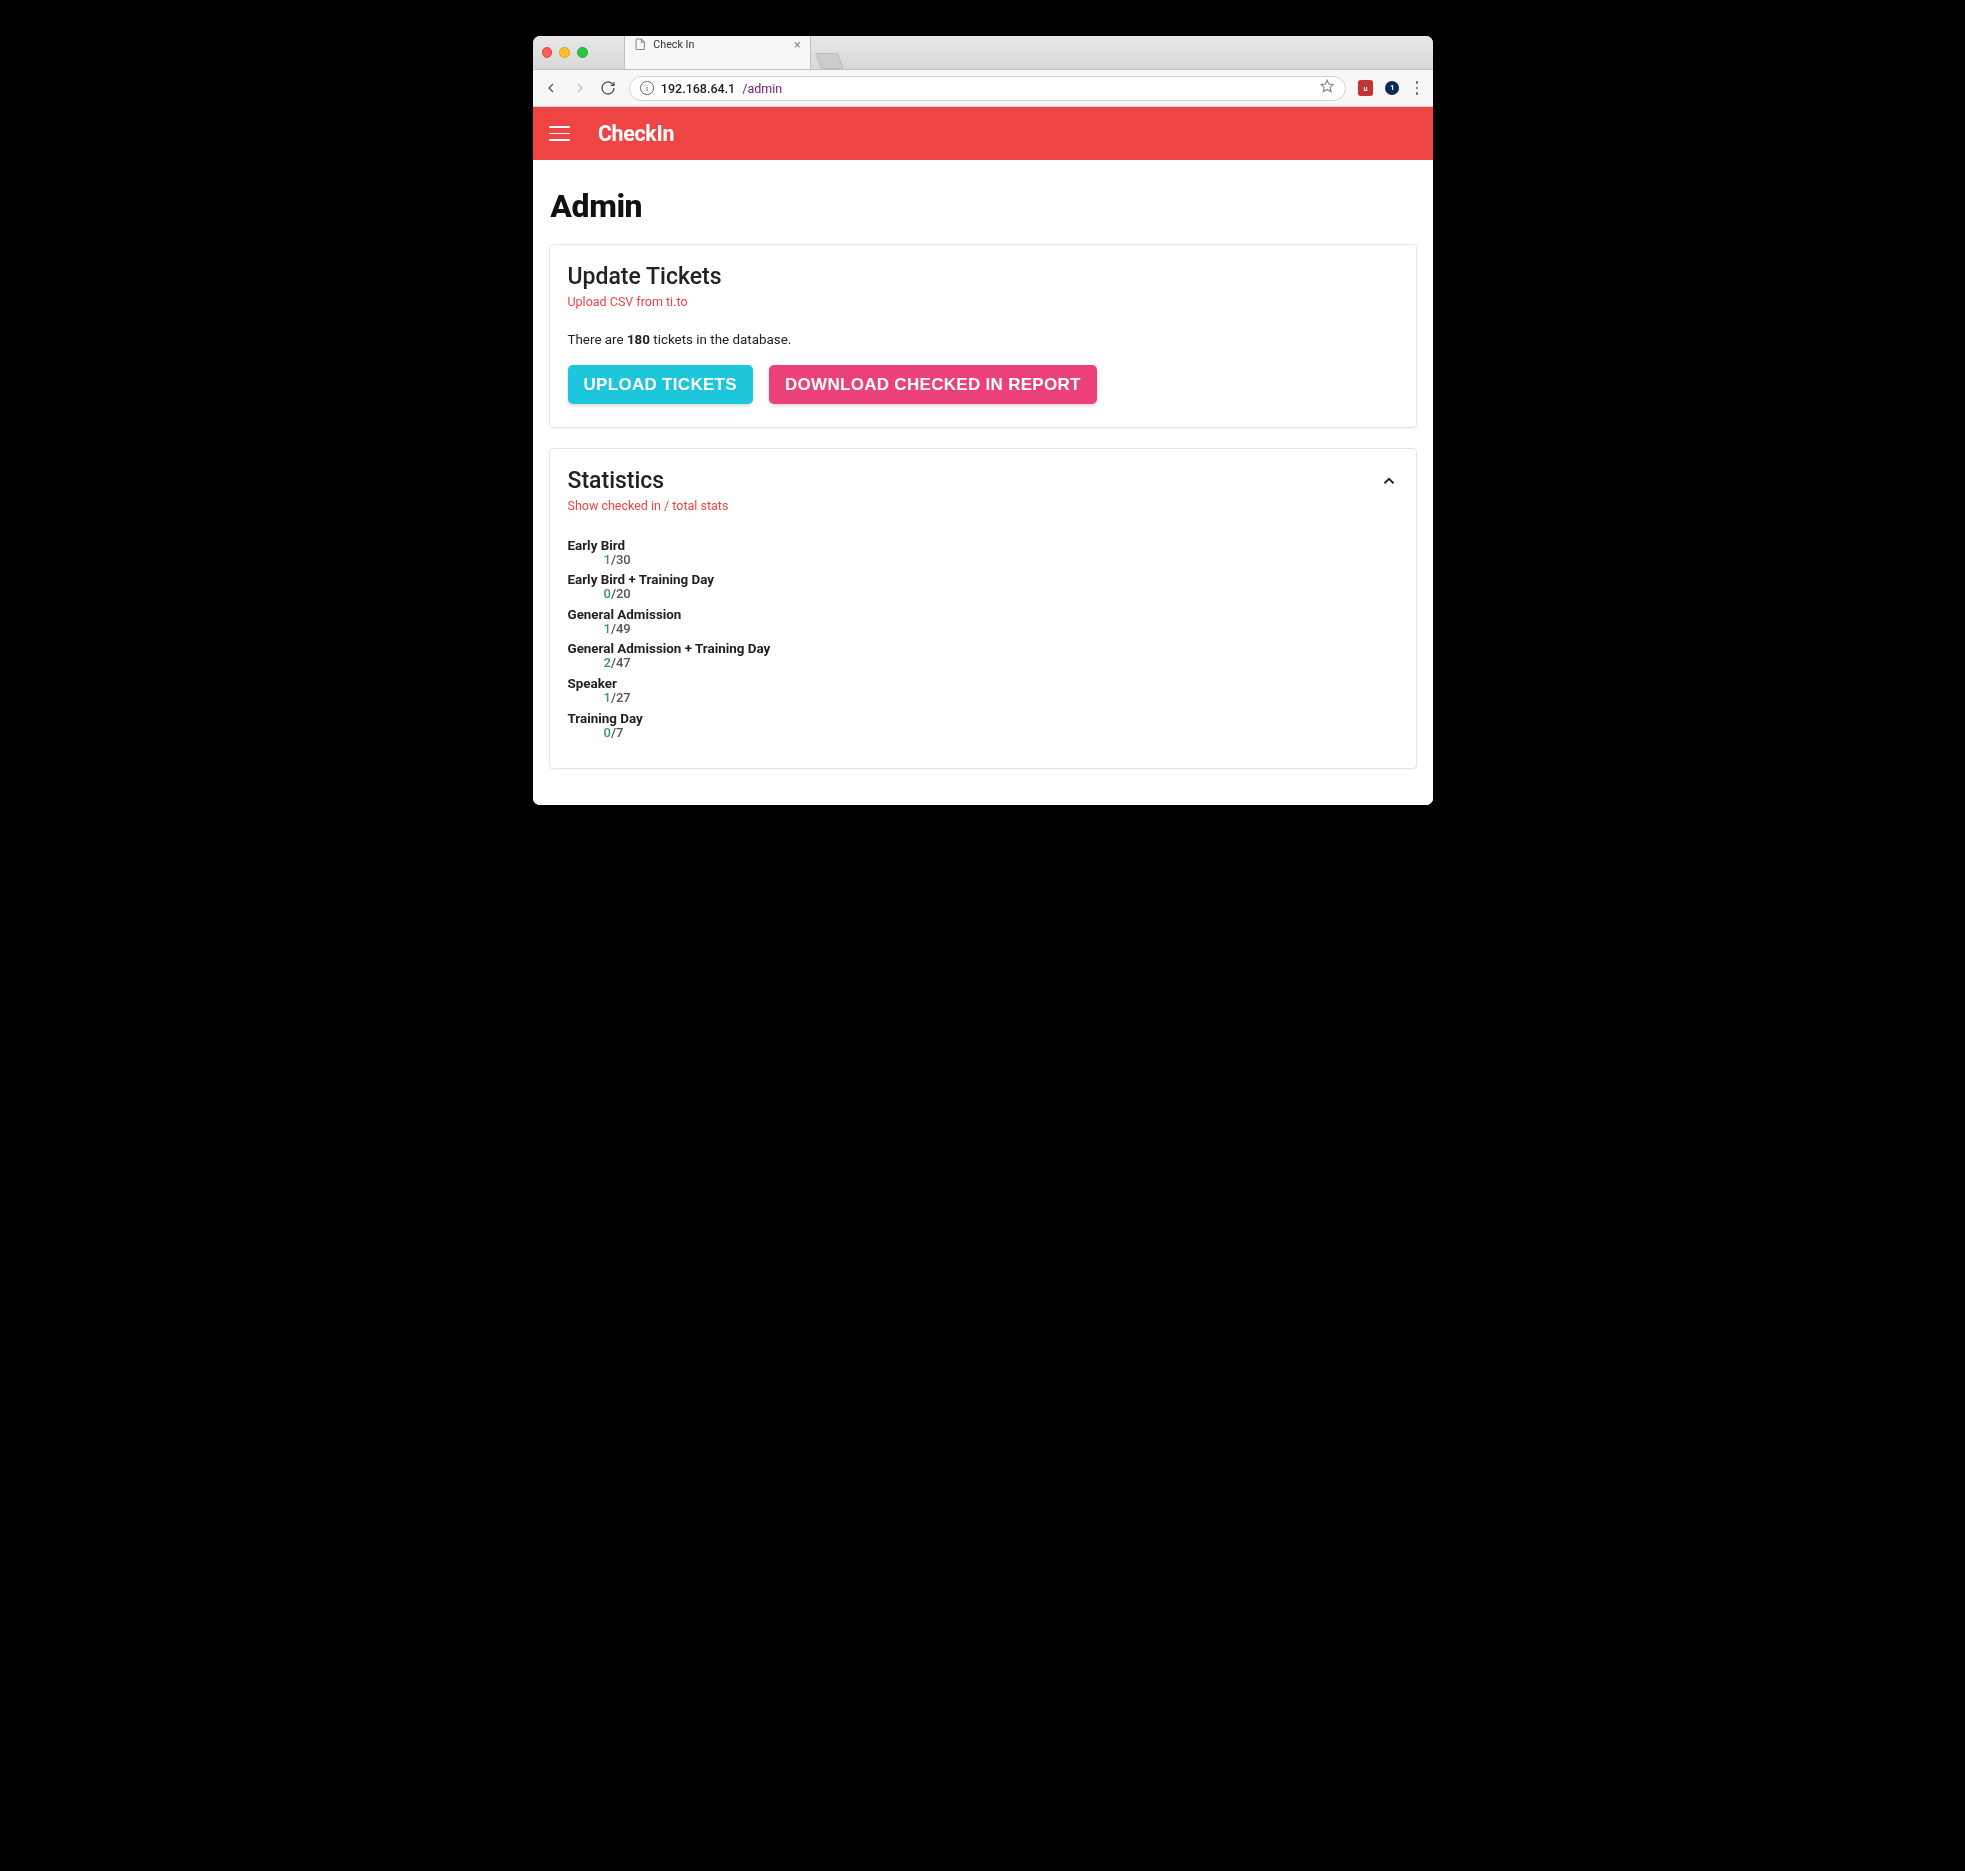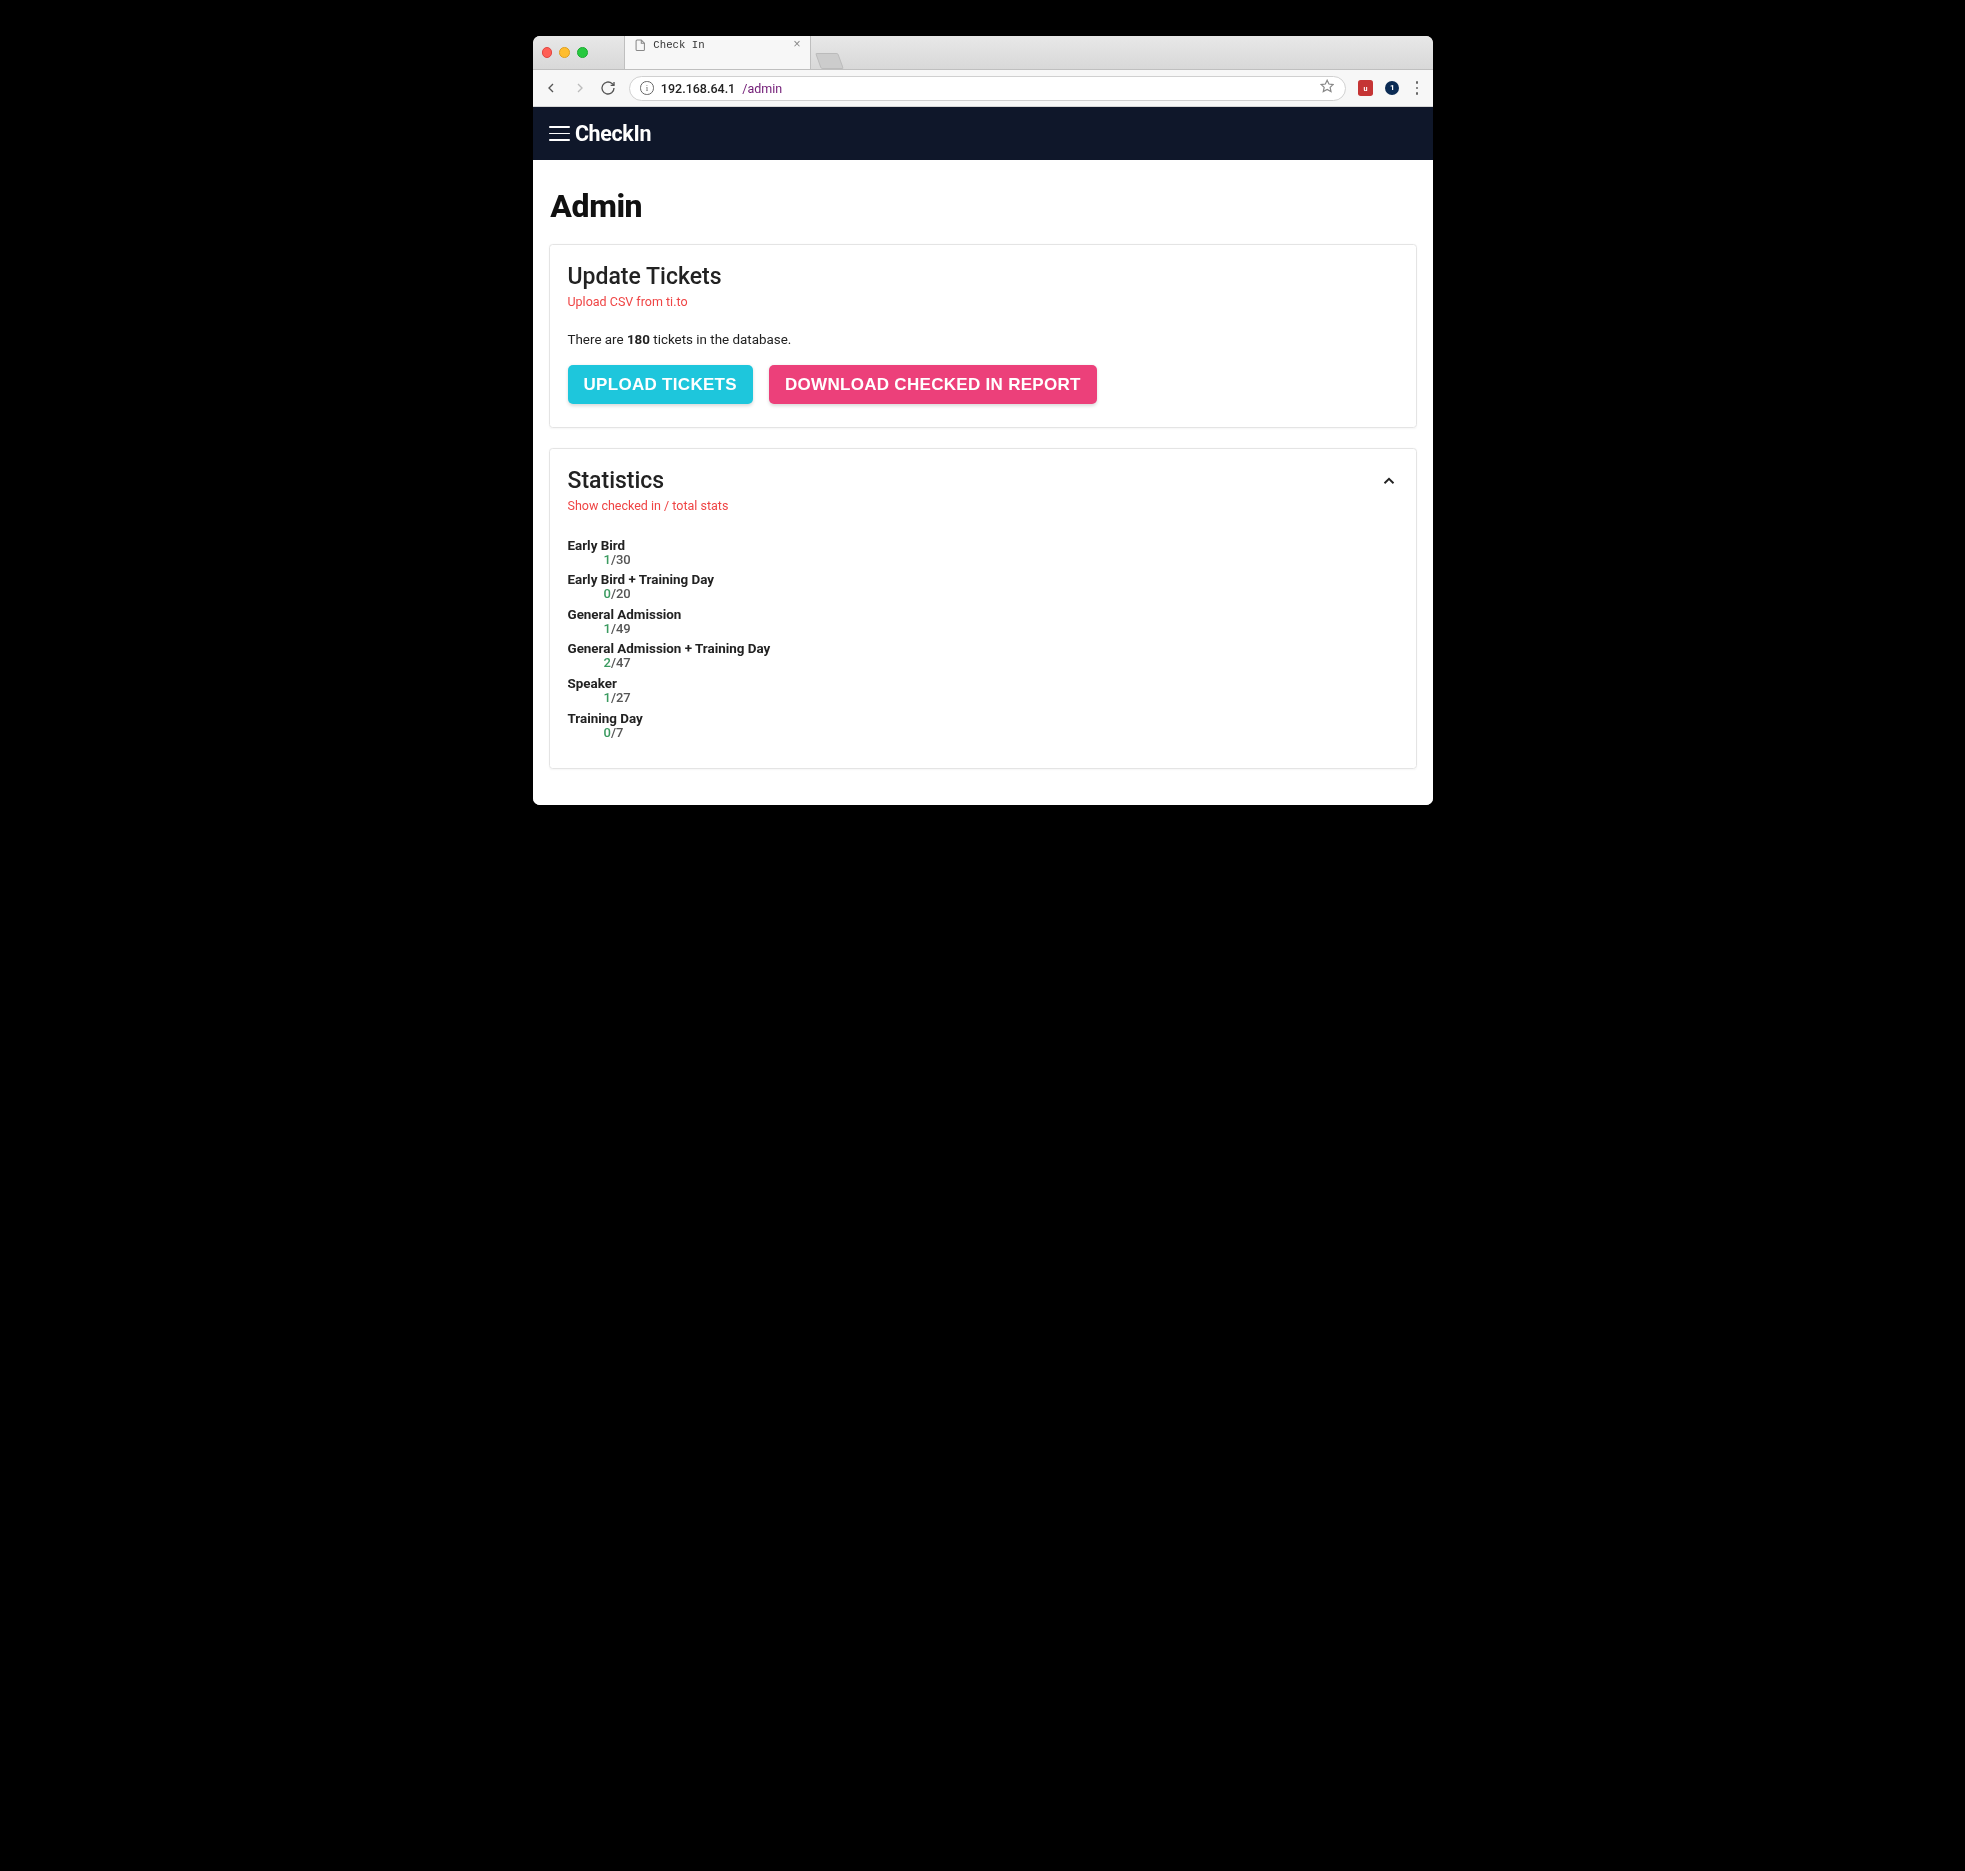--- a/index.html
+++ b/index.html
@@ -38,21 +38,20 @@
     border-bottom: none;
     border-radius: 3.6px 3.6px 0 0;
     padding: 17px 9px;
     font-size: 10.7px;
     color: #333;
     display: flex;
     align-items: center;
     gap: 7.1px;
     min-width: 187px;
     position: relative;
-    font-family: Liberation Mono, monospace;
   }
   .tab .doc-icon { width: 12.5px; height: 12.5px; display: inline-block; }
   .tab .close { margin-left: auto; font-size: 12.5px; color: #888; }
   .newtab {
     width: 23px; height: 16px;
     background: #ccc;
     border: 0.9px solid #bbb;
     margin-left: 7.1px;
     transform: skewX(20deg);
     border-radius: 1.8px;
@@ -87,25 +86,25 @@
   .addr-right { margin-left: auto; display: flex; gap: 7.1px; align-items:center;}
   .star-icn svg { width: 14.3px; height: 14.3px; }
   .shield-ext { width:14.3px; height:16px; background:#c53434; border-radius:2.7px; display:flex; align-items:center; justify-content:center; color:#fff; font-size:7.1px; font-weight:bold;}
   .circle-ext { width:14.3px; height:14.3px; background:#0a2a53; border-radius:50%; color:#fff; font-size:8px; display:flex;align-items:center;justify-content:center; font-weight:bold;}
   .kebab { display:flex; flex-direction:column; gap:2.7px; padding:3.6px;}
   .kebab span{ width:2.7px;height:2.7px;background:#666;border-radius:50%;}
 
   
   .appbar {
     height: 53px;
-    background: #0f172a;
+    background: #ef4444;
     display: flex;
     align-items: center;
     padding: 0 16px;
-    gap: 5px;
+    gap: 28px;
   }
   .menu-icn { width: 21.4px; display:flex; flex-direction:column; gap:4.5px;}
   .menu-icn span{ height:1.8px; background:#fff; border-radius:0.9px;}
   .brand { color:#fff; font-size:21.4px; font-weight:700; letter-spacing:-0.3px;}
   .page {
     background: #fff;
     padding: 16px;
   }
   .page-title { font-size: 32px; font-weight: 800; color:#111; margin: 10.7px 1.8px 19.6px; letter-spacing:-0.4px;}
   .card {

